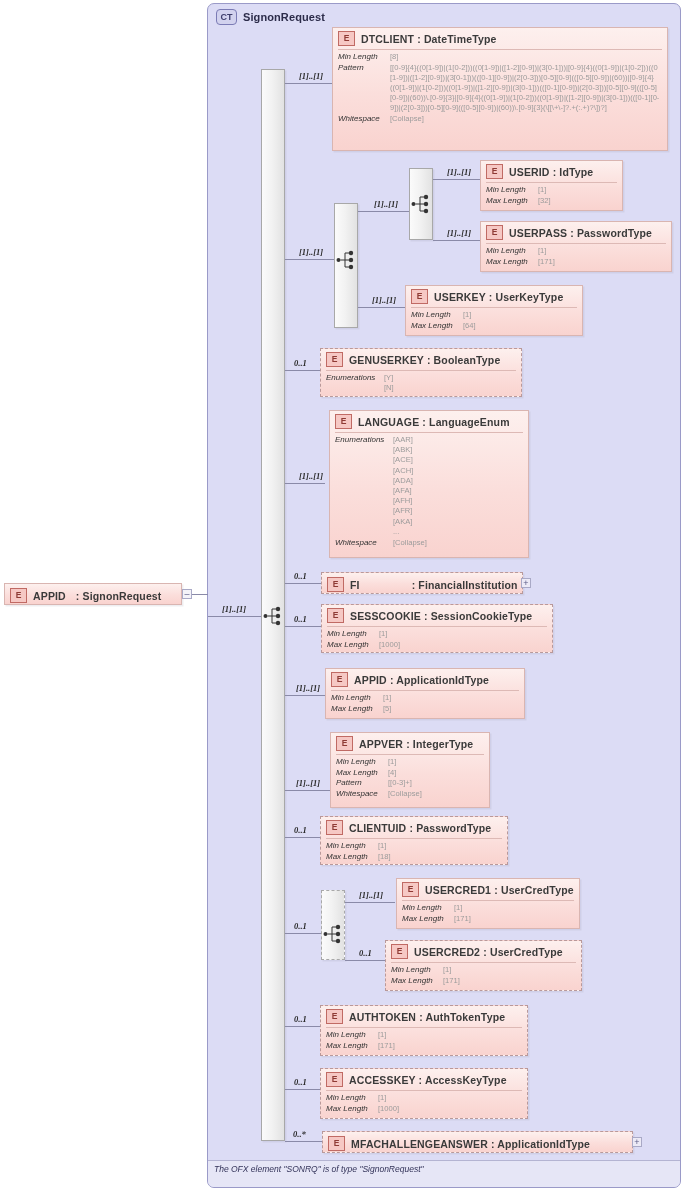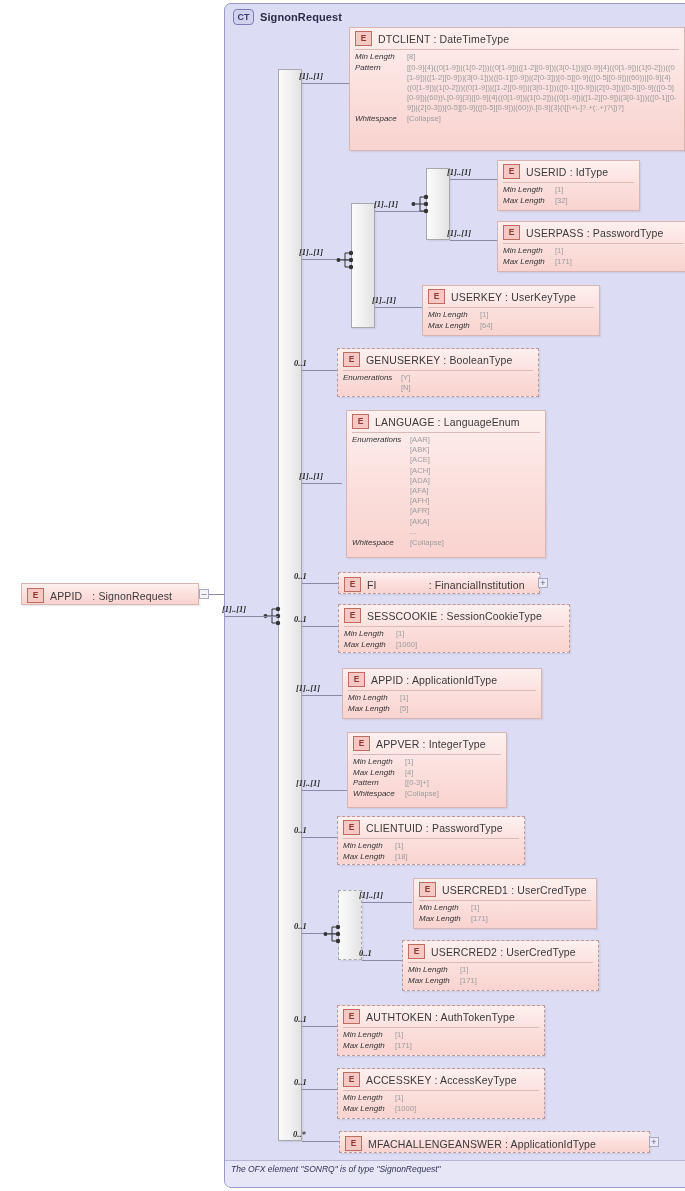--- a/index.html
+++ b/index.html
@@ -9,21 +9,21 @@
   }
   #canvas{
     position:relative;
     width:685px;
     height:1191px;
     overflow:hidden;
     background:#ffffff;
   }
 
   
-  .abs{position:absolute;box-sizing:border-box;margin-left:17px;}
+  .abs{position:absolute;box-sizing:border-box;}
 
   
   .ct-box{
     background:#dcdcf5;
     border:1px solid #9a9ac8;
     border-radius:7px;
   }
   .ct-header{
     display:flex;align-items:center;gap:6px;
     padding:4px 0 0 7px;
@@ -59,21 +59,21 @@
   }
   .e-badge{
     display:inline-flex;align-items:center;justify-content:center;
     width:15px;height:13px;flex:0 0 auto;
     border:1px solid #c06a64;
     background:#f6c8c4;
     font-size:8.5px;font-weight:bold;color:#8e3a34;
     line-height:1;
   }
   .el-name{
-    font-size:10.5px;font-weight:normal;color:#3a3a3a;
+    font-size:10.5px;font-weight:bold;color:#3a3a3a;
     letter-spacing:.15px;
     text-align:center;
   }
   .el-sep{
     height:1px;background:#ddb9b5;margin:0 5px;
   }
   .el-body{
     padding:2px 4px 4px 5px;
   }
   .facet-row{

